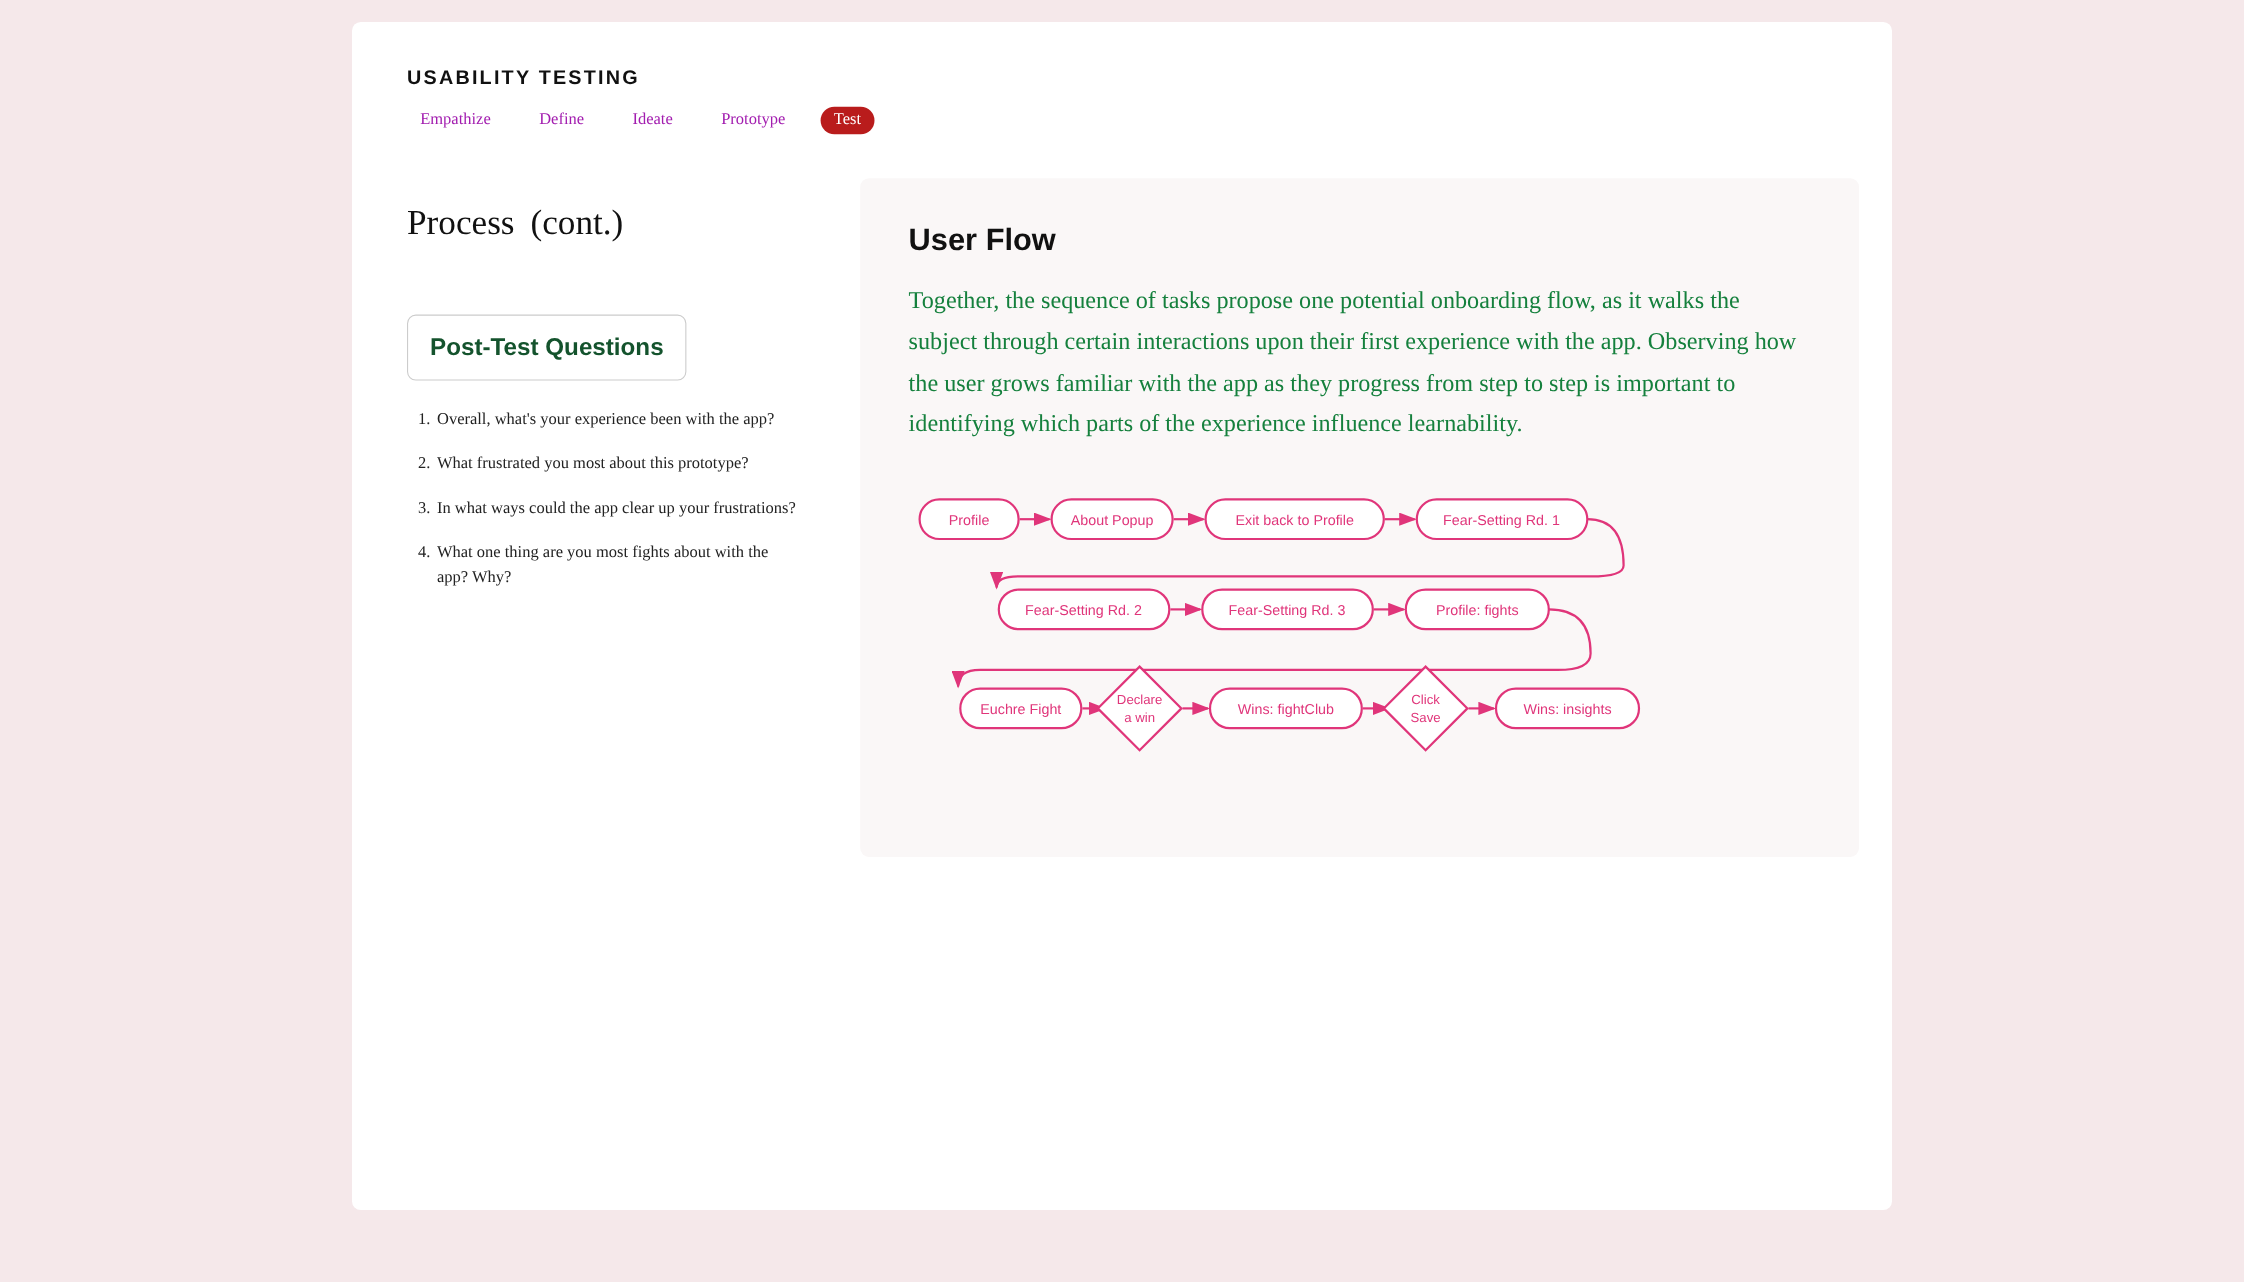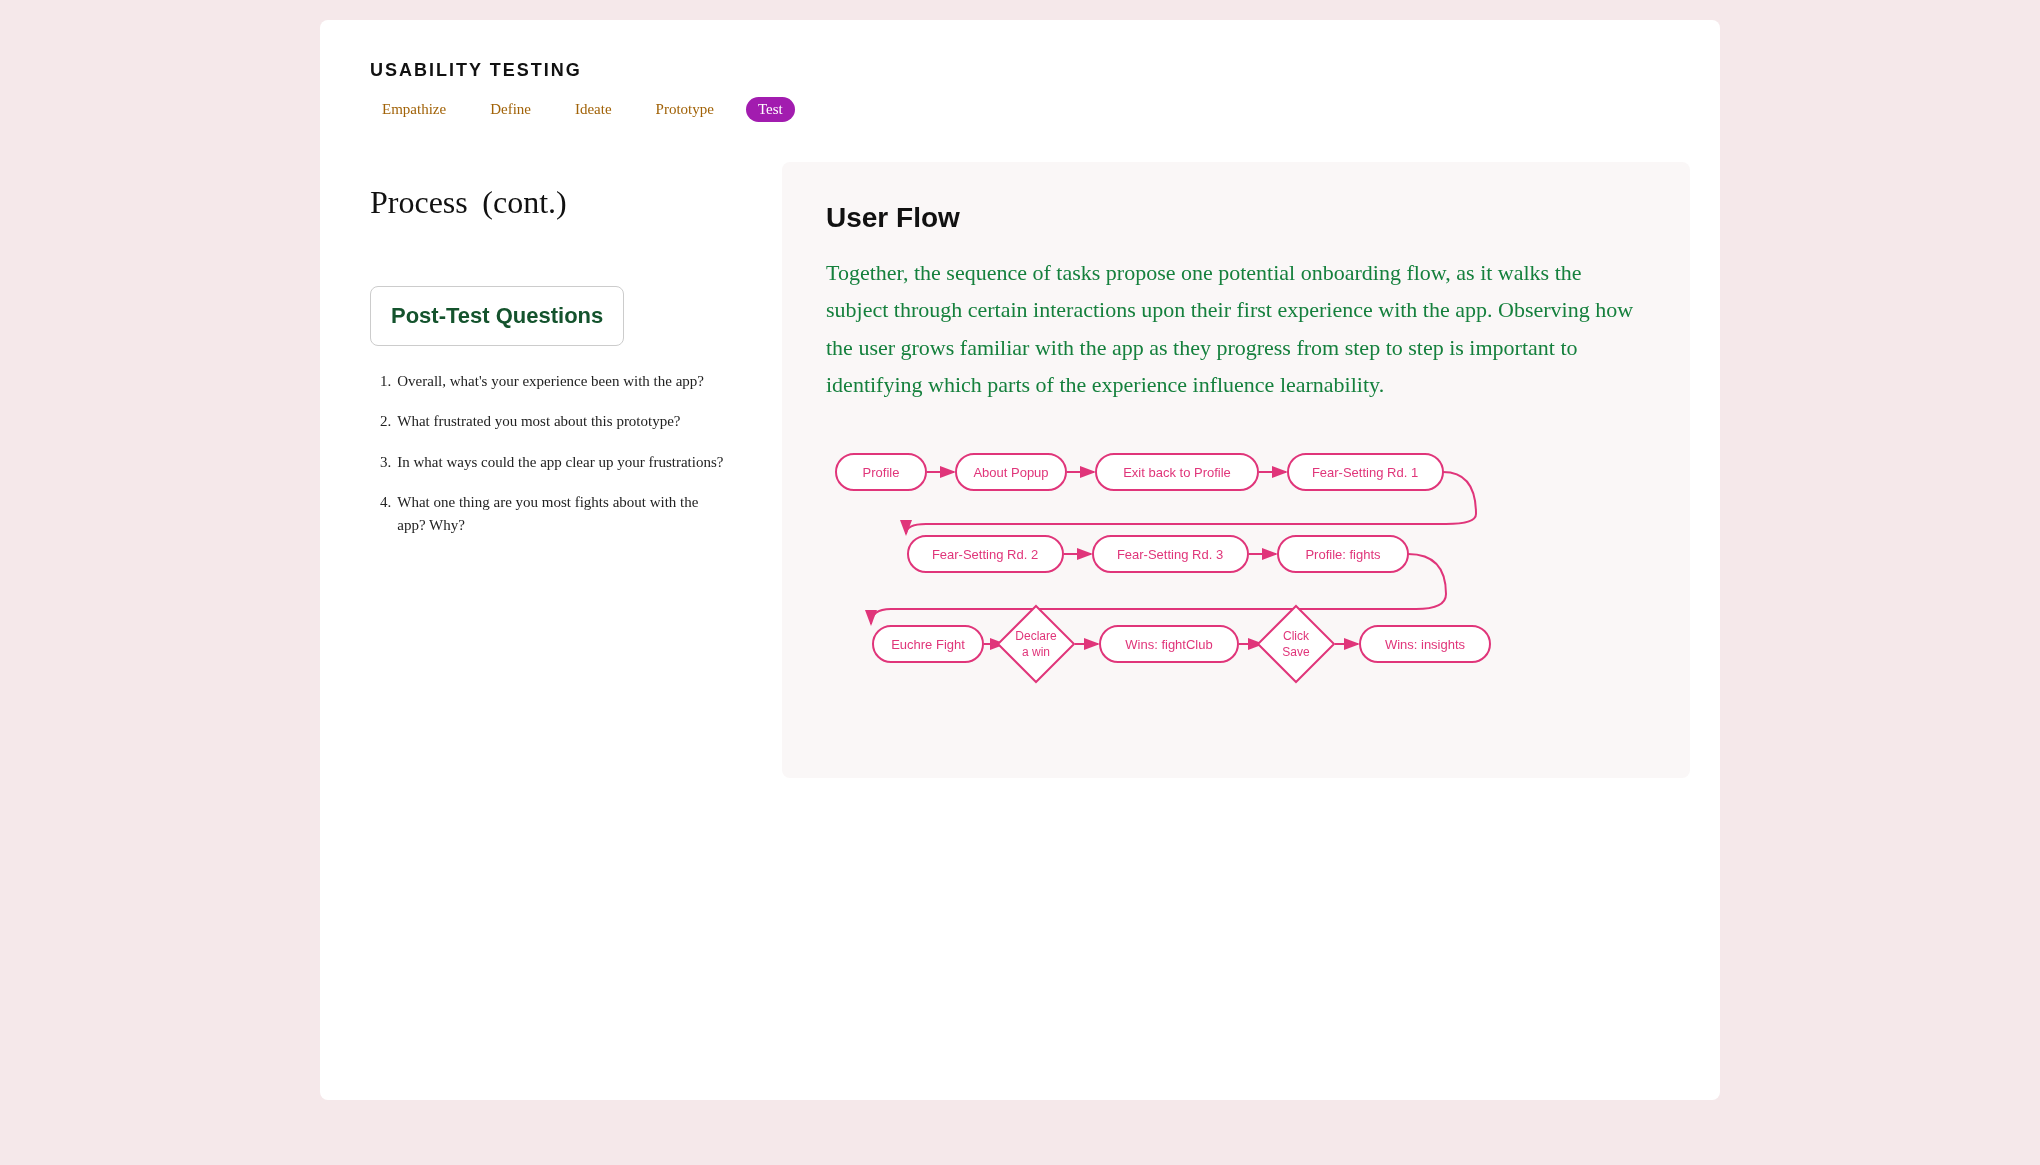--- a/index.html
+++ b/index.html
@@ -26,27 +26,27 @@
       color: #111;
       margin-bottom: 16px;
     }
     .nav-tabs {
       display: flex;
       gap: 20px;
       margin-bottom: 40px;
     }
     .nav-tab {
       font-size: 15px;
-      color: #a16207;
+      color: #a21caf;
       cursor: pointer;
       padding: 4px 12px;
       border-radius: 20px;
     }
     .nav-tab.active {
-      background: #a21caf;
+      background: #b91c1c;
       color: white;
     }
     
     .main-layout {
       display: flex;
       gap: 12px;
     }
     
     .left-panel {
       width: 400px;

